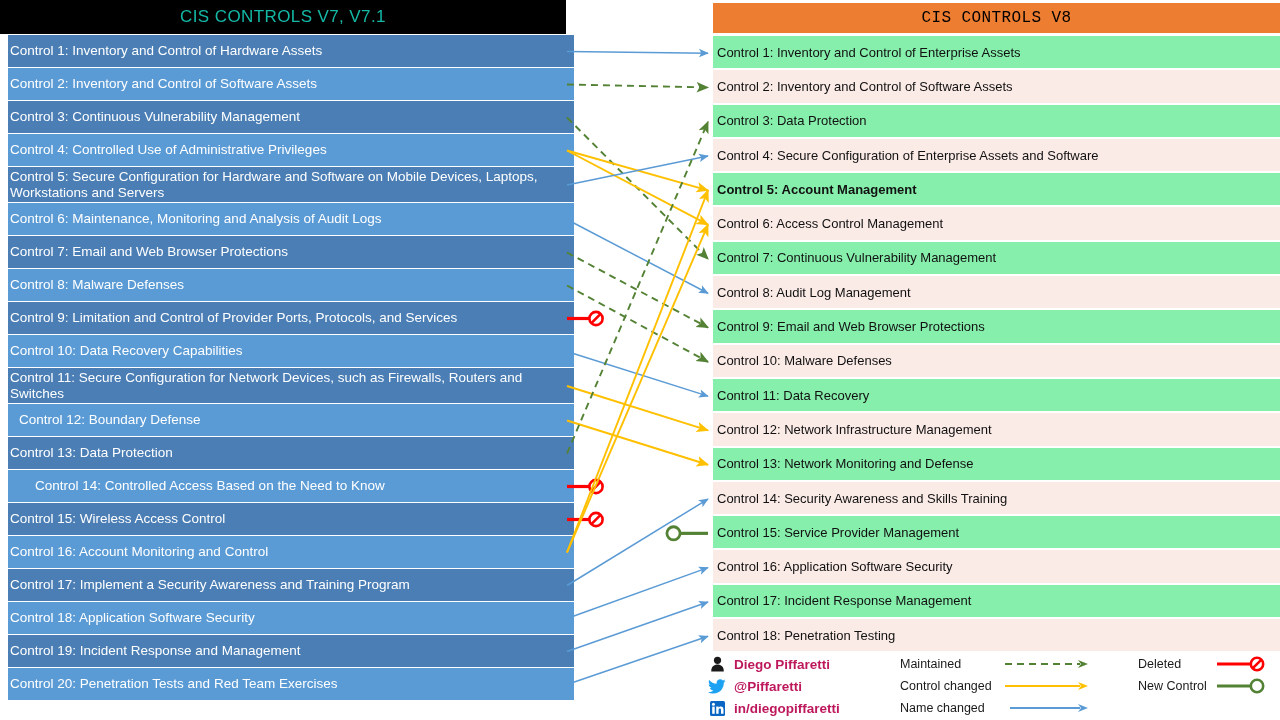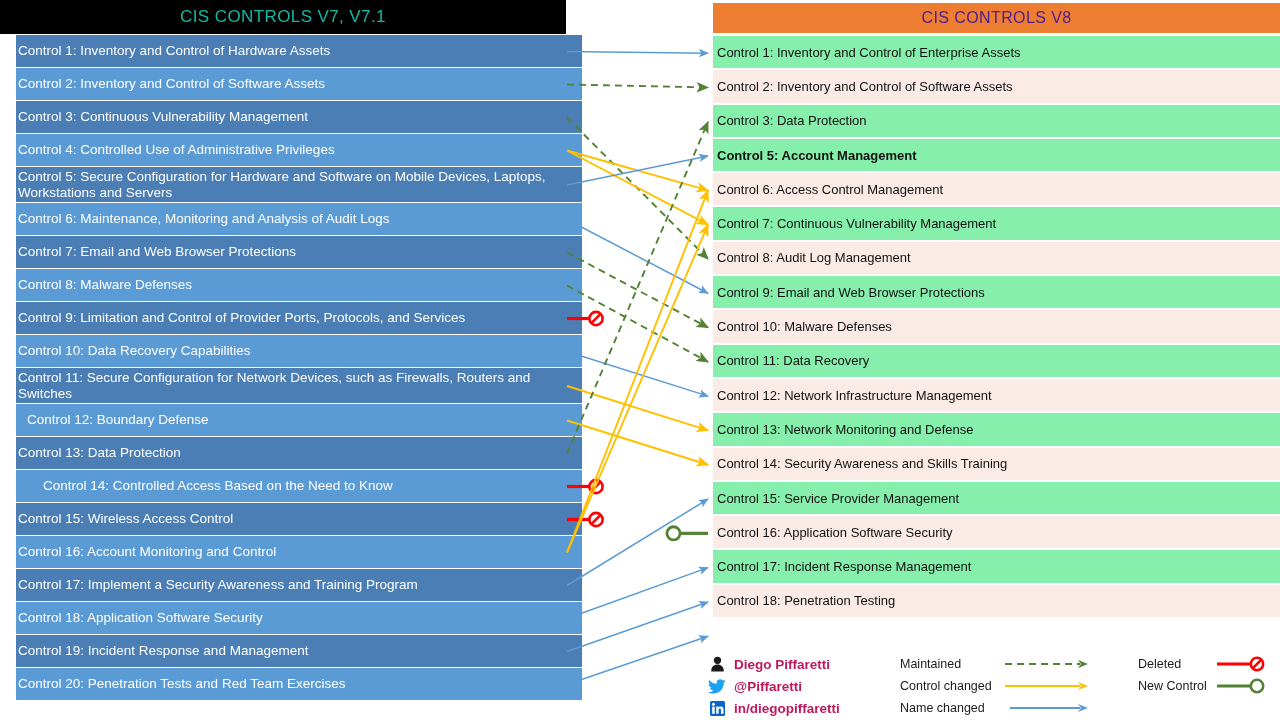--- a/index.html
+++ b/index.html
@@ -30,21 +30,21 @@
     background: #000000;
     color: #14b8a6;
     font-size: 17px;
     letter-spacing: 0.4px;
     display: flex;
     align-items: center;
     justify-content: center;
   }
   #left-rows {
     position: absolute;
-    left: 16px; top: 35px;
+    left: 8px; top: 35px;
     width: 566px;
   }
   .lrow {
     position: relative;
     box-sizing: border-box;
     color: #ffffff;
     font-size: 13.5px;
     line-height: 16px;
     padding: 0 4px 0 2px;
     display: flex;
@@ -59,26 +59,27 @@
     position: absolute;
     left: 709px; top: 0;
     width: 571px;
     height: 720px;
   }
   #right-header {
     position: absolute;
     left: 4px; top: 3px;
     width: 567px; height: 30px;
     background: #ED7D31;
-    color: #4c1d95;
+    color: #000000;
     font-size: 16px;
     letter-spacing: 0.4px;
     display: flex;
     align-items: center;
     justify-content: center;
+    font-family: Liberation Mono, monospace;
   }
   #right-rows {
     position: absolute;
     left: 4px; top: 36px;
     width: 567px;
   }
   .rrow {
     position: relative;
     box-sizing: border-box;
     color: #111111;
@@ -225,20 +226,23 @@
   <div id="right-header">CIS CONTROLS V8</div>
   <div id="right-rows">
       <div class="rrow dark" style="height: 34.3px;">
         <span>Control 1: Inventory and Control of Enterprise Assets</span>
       </div>
       <div class="rrow light" style="height: 34.3px;">
         <span>Control 2: Inventory and Control of Software Assets</span>
       </div>
       <div class="rrow dark" style="height: 34.3px;">
         <span>Control 3: Data Protection</span>
+      </div>
+      <div class="rrow light" style="height: 34.3px;">
+        <span>Control 4: Secure Configuration of Enterprise Assets and Software</span>
       </div>
       <div class="rrow dark" style="height: 34.3px; font-weight: bold;">
         <span>Control 5: Account Management</span>
       </div>
       <div class="rrow light" style="height: 34.3px;">
         <span>Control 6: Access Control Management</span>
       </div>
       <div class="rrow dark" style="height: 34.3px;">
         <span>Control 7: Continuous Vulnerability Management</span>
       </div>

